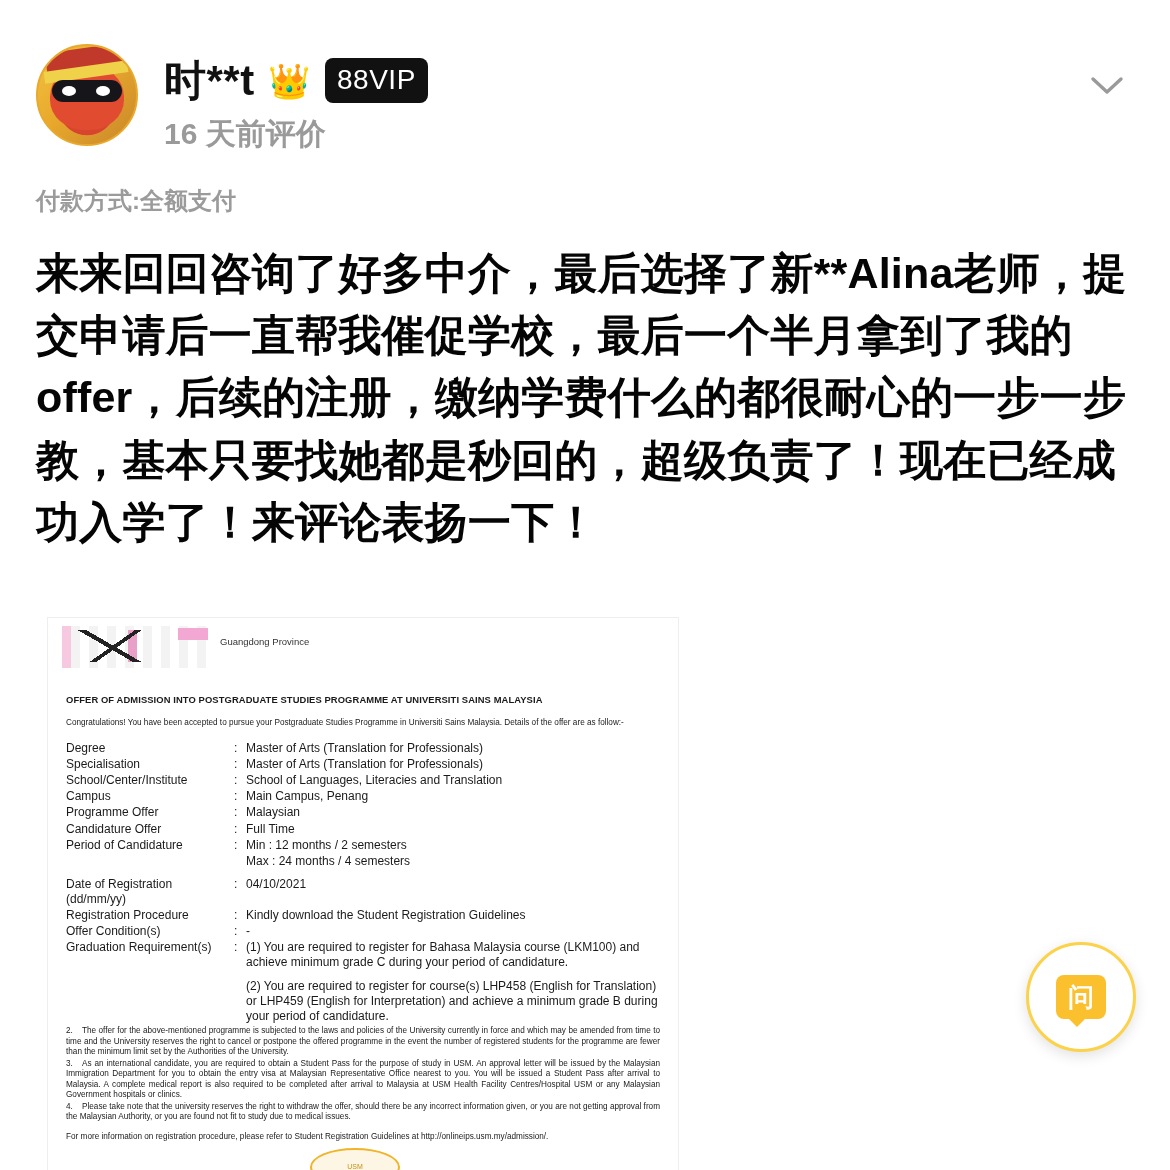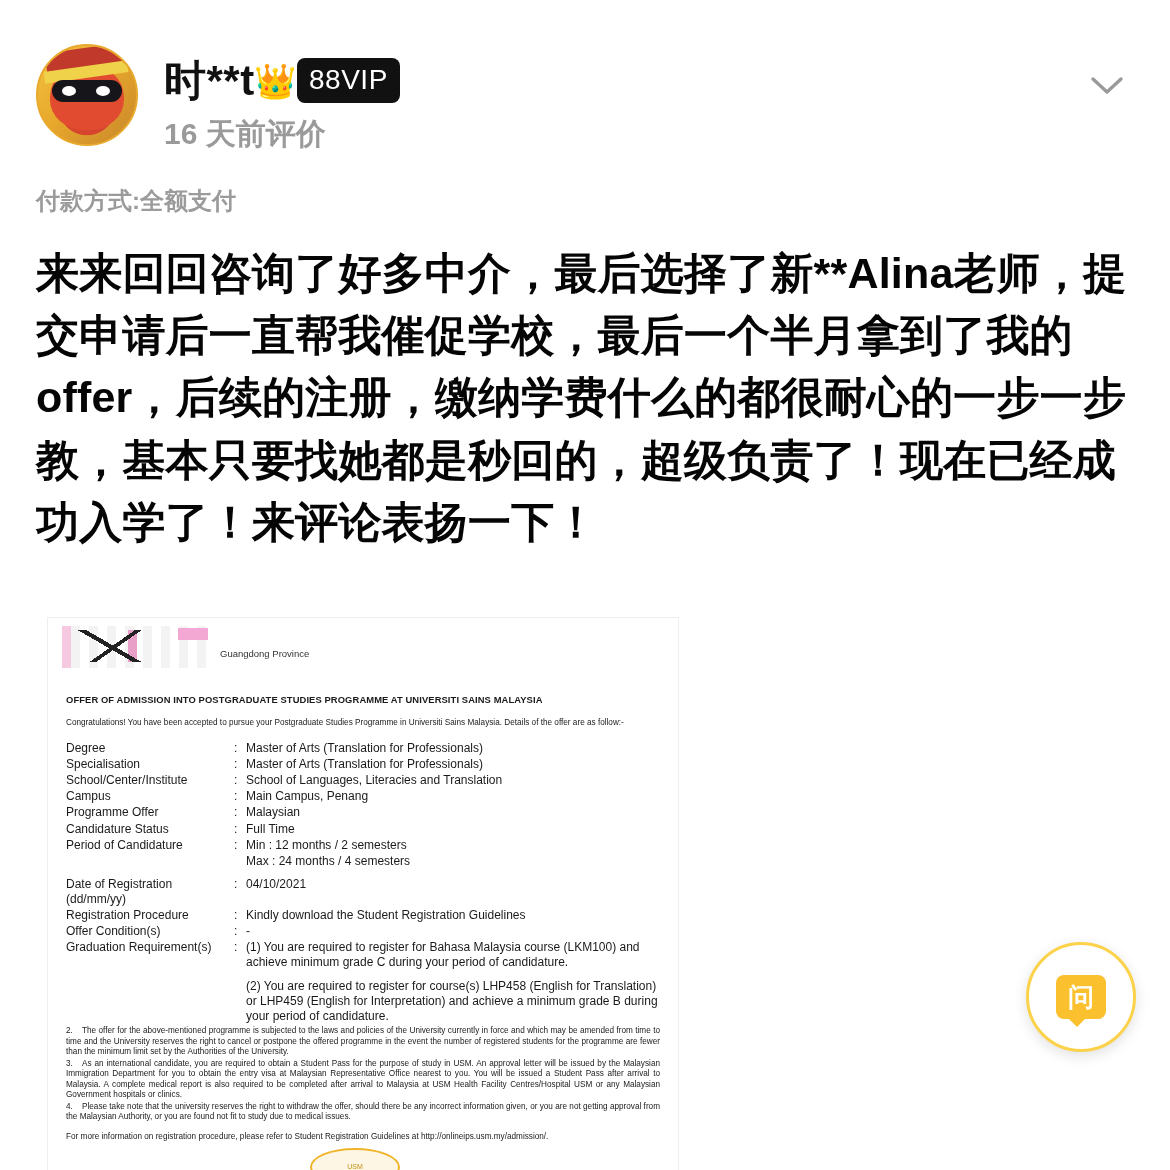--- a/index.html
+++ b/index.html
@@ -92,21 +92,21 @@
     transform: rotate(-8deg);
   }
 
   .head-text {
     margin-left: 26px;
     padding-top: 14px;
   }
   .name-row {
     display: flex;
     align-items: center;
-    gap: 0;
+    gap: 14px;
   }
   .nickname {
     font-size: 42px;
     font-weight: bold;
     color: #111111;
     letter-spacing: 0.5px;
     line-height: 1;
   }
   .crown-icon {
     font-size: 34px;
@@ -208,21 +208,21 @@
     position: absolute;
     right: 4px;
     top: 2px;
     width: 30px;
     height: 12px;
     background: #f2a8d2;
   }
   .doc-province {
     position: absolute;
     left: 172px;
-    top: 30px;
+    top: 18px;
     font-size: 9.5px;
     color: #333;
   }
   .doc-title {
     margin-top: 62px;
     font-size: 9.4px;
     font-weight: bold;
     letter-spacing: 0.1px;
   }
   .doc-congrats {
@@ -376,21 +376,21 @@
           <td class="k">Campus</td>
           <td class="c">:</td>
           <td>Main Campus, Penang</td>
         </tr>
         <tr>
           <td class="k">Programme Offer</td>
           <td class="c">:</td>
           <td>Malaysian</td>
         </tr>
         <tr>
-          <td class="k">Candidature Status</td>
+          <td class="k">Candidature Offer</td>
           <td class="c">:</td>
           <td>Full Time</td>
         </tr>
         <tr>
           <td class="k">Period of Candidature</td>
           <td class="c">:</td>
           <td>Min : 12 months / 2 semesters</td>
         </tr>
         <tr>
           <td class="k"></td>

